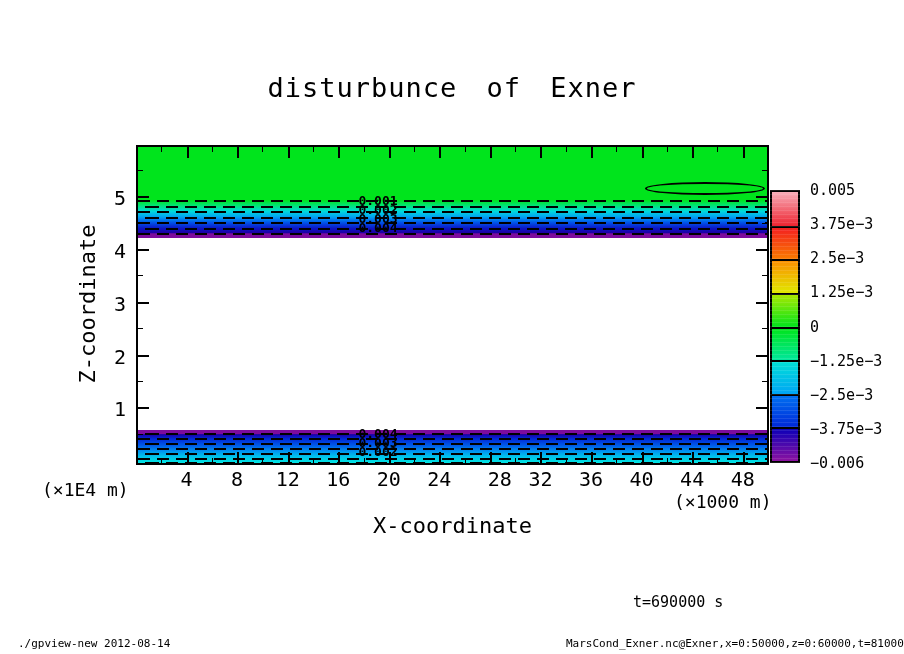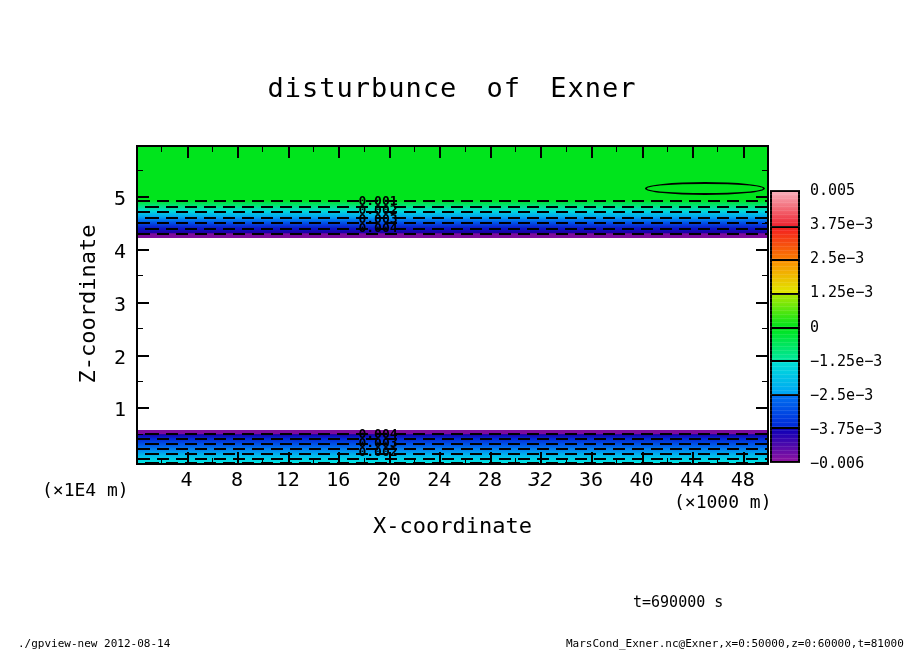--- a/index.html
+++ b/index.html
@@ -166,22 +166,22 @@
   <div class="abs" id="time-label">t=690000 s</div>
 
   <div class="abs footer" id="footer-left">./gpview-new  2012-08-14</div>
   <div class="abs footer" id="footer-right">MarsCond_Exner.nc@Exner,x=0:50000,z=0:60000,t=810000</div>
 <div class="abs xlab" style="left: 164.56px; top: 467px;">4</div>
     <div class="abs xlab" style="left: 215.12px; top: 467px;">8</div>
     <div class="abs xlab" style="left: 265.68px; top: 467px;">12</div>
     <div class="abs xlab" style="left: 316.24px; top: 467px;">16</div>
     <div class="abs xlab" style="left: 366.8px; top: 467px;">20</div>
     <div class="abs xlab" style="left: 417.36px; top: 467px;">24</div>
-    <div class="abs xlab" style="left: 467.92px; top: 467px;">28</div>
-    <div class="abs xlab" style="left: 518.48px; top: 467px; font-style: italic;">32</div>
+    <div class="abs xlab" style="left: 467.92px; top: 467px; text-align: right;">28</div>
+    <div class="abs xlab" style="left: 518.48px; top: 467px;">32</div>
     <div class="abs xlab" style="left: 569.04px; top: 467px;">36</div>
     <div class="abs xlab" style="left: 619.6px; top: 467px;">40</div>
     <div class="abs xlab" style="left: 670.16px; top: 467px;">44</div>
     <div class="abs xlab" style="left: 720.72px; top: 467px;">48</div>
     <div class="abs ylab" style="left: 86px; top: 186.25px;">5</div>
     <div class="abs ylab" style="left: 86px; top: 239px;">4</div>
     <div class="abs ylab" style="left: 86px; top: 291.75px;">3</div>
     <div class="abs ylab" style="left: 86px; top: 344.5px;">2</div>
     <div class="abs ylab" style="left: 86px; top: 397.25px;">1</div>
     <div class="abs cblab" style="top: 181px;">0.005</div>

